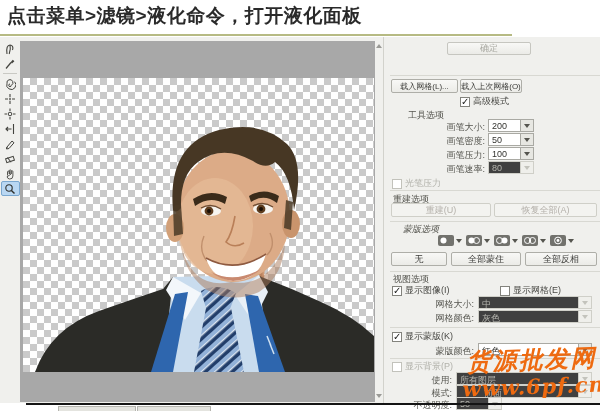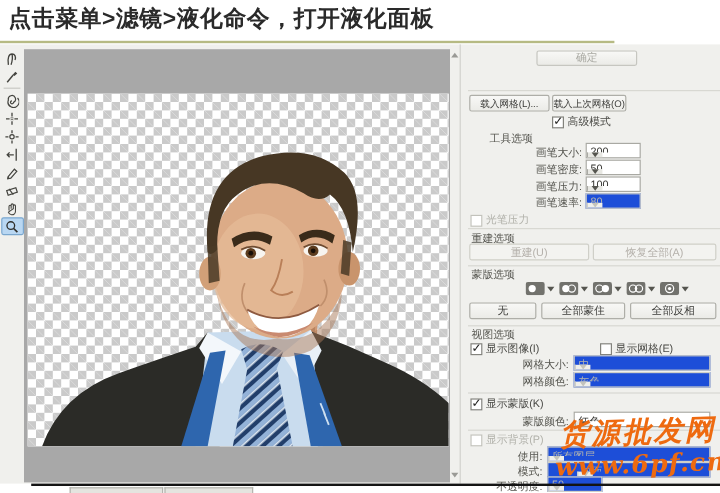--- a/index.html
+++ b/index.html
@@ -41,25 +41,25 @@
   .btn.small{font-size:8px;}
   .btn.faint{color:#a9a9a2;border-color:#c6c6c0;}
   .btn.disabled{color:#b4b0aa;border-color:#cfcfc8;background:#f3f3f0;}
   .sec{font-size:9px;color:#55554f;}
   .divider{height:1px;background:#d8d8d2;left:0;width:210px;}
   .cb{box-sizing:border-box;width:10px;height:10px;border:1px solid #83837d;background:#fff;display:inline-block;position:relative;vertical-align:middle;}
   .cb.checked::after{content:"✓";position:absolute;left:0px;top:-2px;font-size:10px;font-weight:bold;color:#1d1d1b;}
   .cb.dis{border-color:#c2c2bb;}
   .cblabel{font-size:9px;vertical-align:middle;margin-left:3px;}
   .dimtext{color:#b2b2ab;}
-  .select{box-sizing:border-box;display:flex;align-items:stretch;border:1px solid #a9a9a3;background:#fff;height:13px;font-size:9px;color:#33332f;flex-direction:column;}
+  .select{box-sizing:border-box;display:flex;align-items:stretch;border:1px solid #a9a9a3;background:#fff;height:13px;font-size:9px;color:#33332f;}
   .select .val{flex:1;padding:1px 0 0 3px;overflow:hidden;white-space:nowrap;}
   .select .arw{width:12px;background:#e7e7e2;border-left:1px solid #a9a9a3;display:flex;align-items:center;justify-content:center;}
   .select .arw i{width:0;height:0;border-left:3px solid transparent;border-right:3px solid transparent;border-top:4px solid #55554f;}
-  .select.dis{background:#1d4ed8;border-color:#cfcfc8;color:#b5b5ae;}
+  .select.dis{background:#404040;border-color:#cfcfc8;color:#b5b5ae;}
   .select.dis .arw{background:#efefeb;border-left-color:#cfcfc8;}
   .select.dis .arw i{border-top-color:#c3c3bc;}
   .rowlabel{position:absolute;text-align:right;font-size:9px;color:#55554f;}
   .maskicon{position:absolute;display:flex;align-items:center;}
   .maskicon i{width:0;height:0;border-left:3px solid transparent;border-right:3px solid transparent;border-top:4px solid #55554f;margin-left:2px;}
 
   
   #watermark{left:462px;top:344px;width:140px;text-align:center;transform:rotate(-2deg);z-index:30;pointer-events:none;}
   #wm1{font-size:24px;font-weight:bold;font-style:italic;letter-spacing:2px;font-family:"DejaVu Serif",serif;}
   #wm2{font-size:21px;font-weight:bold;font-style:italic;letter-spacing:1px;margin-top:-2px;font-family:"DejaVu Serif",serif;}
@@ -251,21 +251,21 @@
     <div class="abs" style="left:2px;top:140px;">
       <span class="cb dis"></span><span class="cblabel dimtext">光笔压力</span>
     </div>
 
     <div class="abs divider" style="top:153px;"></div>
     <div class="abs sec" style="left:3px;top:156px;">重建选项</div>
     <div class="abs btn disabled" style="left:1px;top:166px;width:100px;height:14px;">重建(U)</div>
     <div class="abs btn disabled" style="left:104px;top:166px;width:103px;height:14px;">恢复全部(A)</div>
 
     <div class="abs divider" style="top:184px;"></div>
-    <div class="abs sec" style="left:3px;top:186px;">蒙版选项</div>
+    <div class="abs sec" style="left:13px;top:186px;font-style:italic;">蒙版选项</div>
 
     <div class="maskicon" style="left:48px;top:198px;">
       <svg width="16" height="11" viewBox="0 0 16 11">
           <rect width="16" height="11" rx="2" fill="#72726d"></rect>
           <circle cx="5.5" cy="5.5" r="3" fill="#fff"></circle>
         </svg>
         <i></i>
     </div>
     <div class="maskicon" style="left:76px;top:198px;">
       <svg width="16" height="11" viewBox="0 0 16 11">

